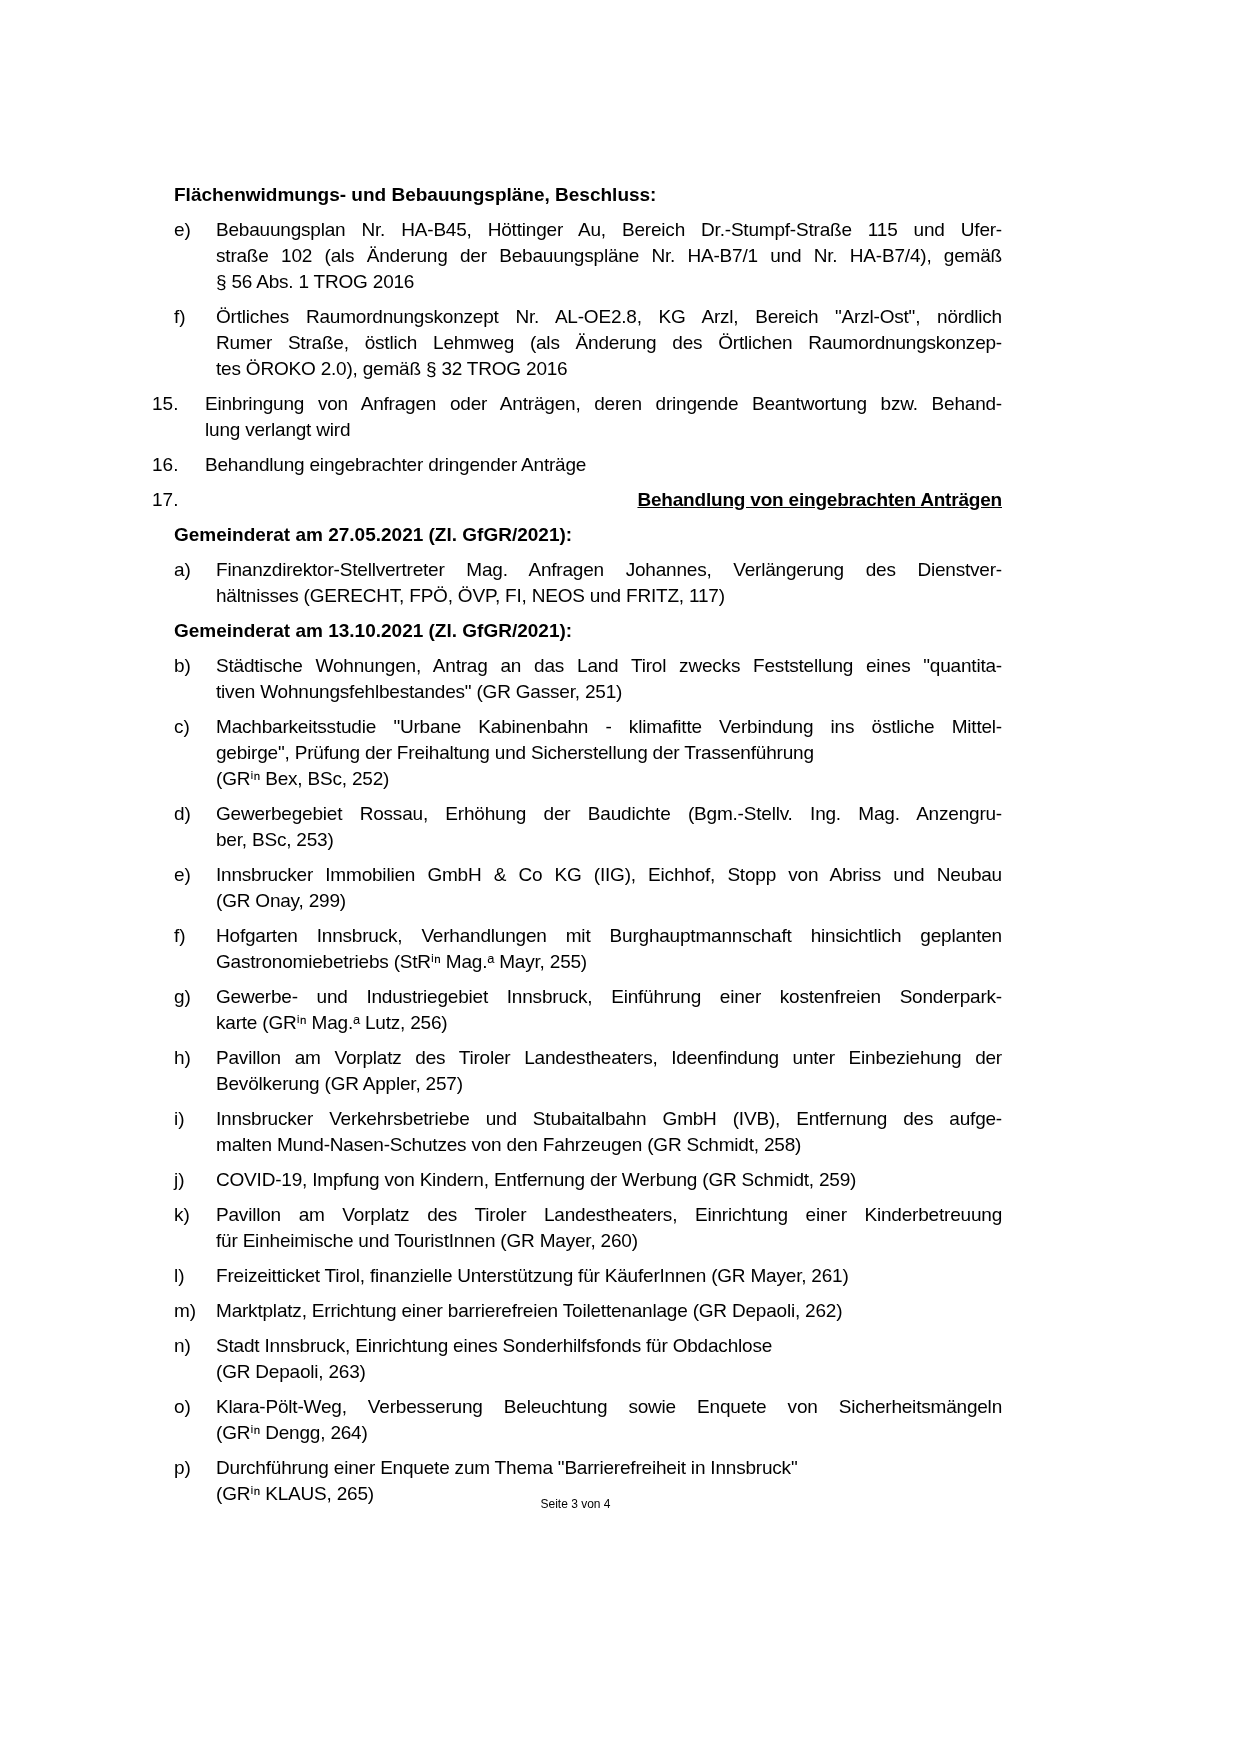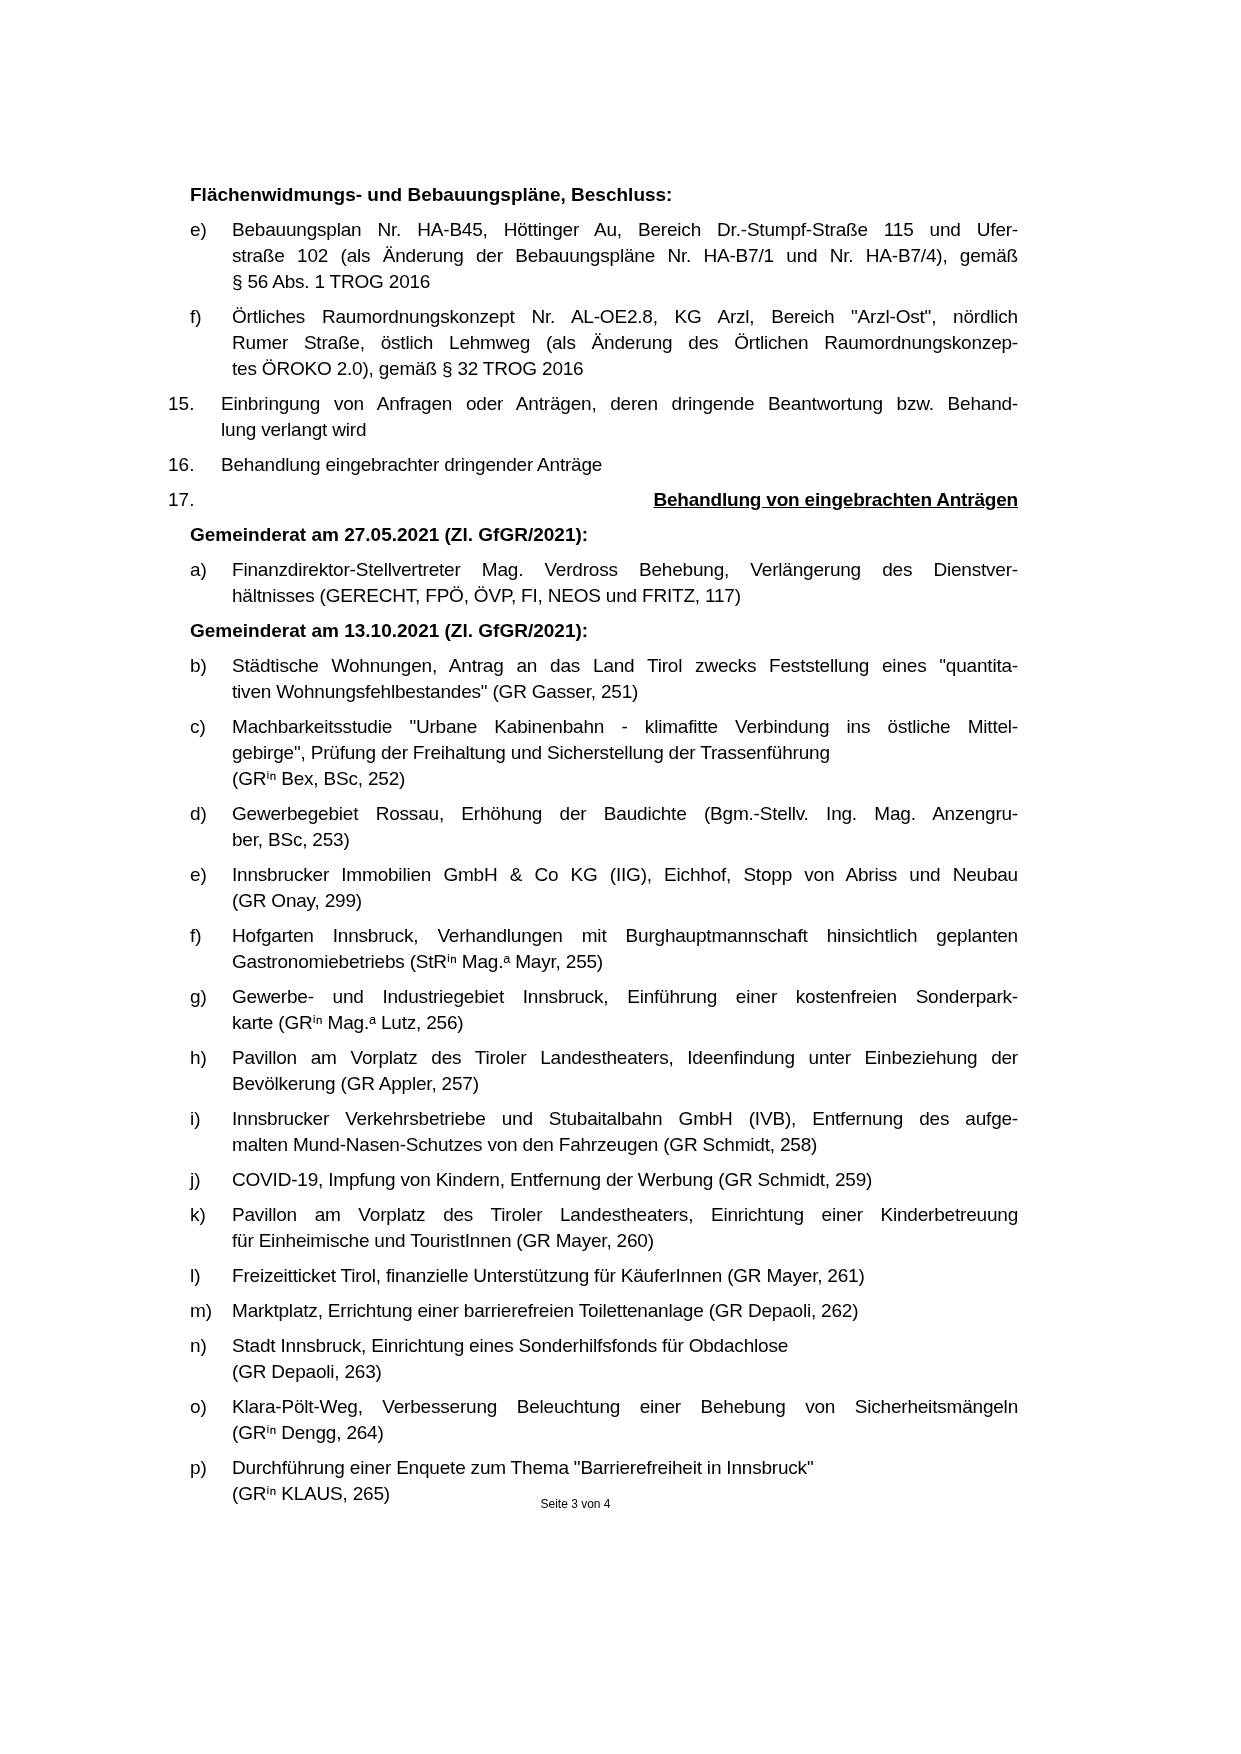--- a/index.html
+++ b/index.html
@@ -9,21 +9,21 @@
     height: 1754px;
     position: relative;
     font-family: "Liberation Sans", "DejaVu Sans", sans-serif;
     font-size: 19px;
     color: #000000;
     overflow: hidden;
   }
   .page { position: absolute; inset: 0; background: #ffffff; }
   #content {
     position: absolute;
-    left: 137px;
+    left: 121px;
     top: 182px;
     width: 881px;
   }
   .block { margin-bottom: 9px; line-height: 26px; }
   .block.heading { padding-left: 53px; font-weight: bold; }
   .block.number, .block.letter { display: flex; align-items: flex-start; }
   .block.number > .lbl { flex: 0 0 53px; width: 53px; margin-left: 31px; }
   .block.letter { padding-left: 53px; }
   .block.letter > .lbl { flex: 0 0 42px; width: 42px; }
   .txt { flex: 1 1 auto; min-width: 0; letter-spacing: -0.2px; }
@@ -81,21 +81,21 @@
         <div class="txt">
           <div class="line">Behandlung von eingebrachten Anträgen</div>
         </div>
       </div>
       <div class="block heading">
         <div class="htext">Gemeinderat am 27.05.2021 (Zl. GfGR/2021):</div>
       </div>
       <div class="block letter">
         <span class="lbl">a)</span>
         <div class="txt">
-          <div class="line just">Finanzdirektor-Stellvertreter Mag. Verdross Behebung, Verlängerung des Dienstver-</div>
+          <div class="line just">Finanzdirektor-Stellvertreter Mag. Anfragen Johannes, Verlängerung des Dienstver-</div>
           <div class="line">hältnisses (GERECHT, FPÖ, ÖVP, FI, NEOS und FRITZ, 117)</div>
         </div>
       </div>
       <div class="block heading">
         <div class="htext">Gemeinderat am 13.10.2021 (Zl. GfGR/2021):</div>
       </div>
       <div class="block letter">
         <span class="lbl">b)</span>
         <div class="txt">
           <div class="line just">Städtische Wohnungen, Antrag an das Land Tirol zwecks Feststellung eines "quantita-</div>
@@ -180,21 +180,21 @@
       <div class="block letter">
         <span class="lbl">n)</span>
         <div class="txt">
           <div class="line">Stadt Innsbruck, Einrichtung eines Sonderhilfsfonds für Obdachlose</div>
           <div class="line">(GR Depaoli, 263)</div>
         </div>
       </div>
       <div class="block letter">
         <span class="lbl">o)</span>
         <div class="txt">
-          <div class="line just">Klara-Pölt-Weg, Verbesserung Beleuchtung einer Behebung von Sicherheitsmängeln</div>
+          <div class="line just">Klara-Pölt-Weg, Verbesserung Beleuchtung sowie Enquete von Sicherheitsmängeln</div>
           <div class="line">(GRⁱⁿ Dengg, 264)</div>
         </div>
       </div>
       <div class="block letter">
         <span class="lbl">p)</span>
         <div class="txt">
           <div class="line">Durchführung einer Enquete zum Thema "Barrierefreiheit in Innsbruck"</div>
           <div class="line">(GRⁱⁿ KLAUS, 265)</div>
         </div>
       </div>

